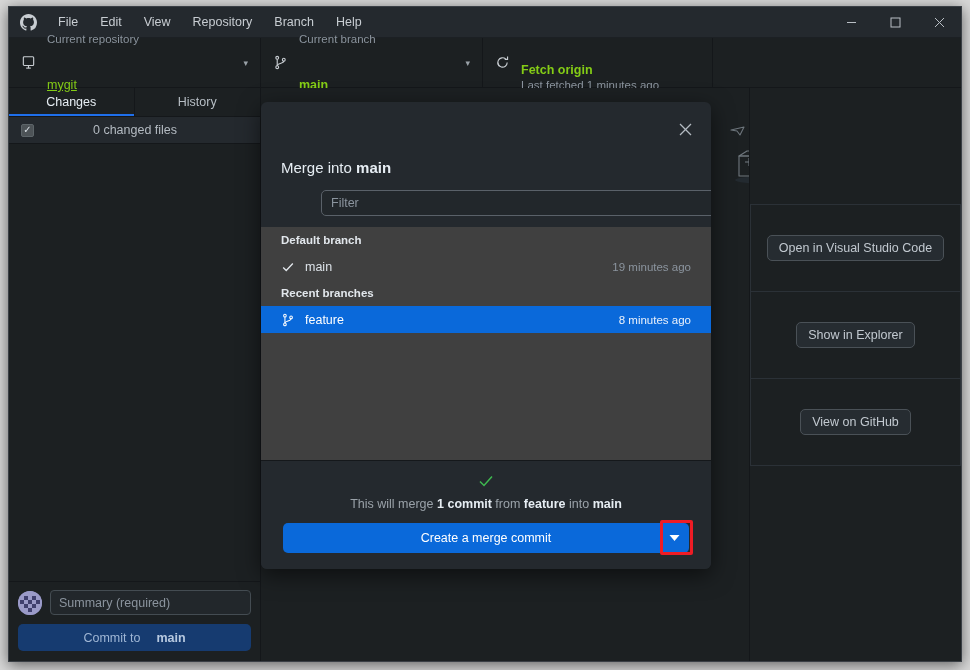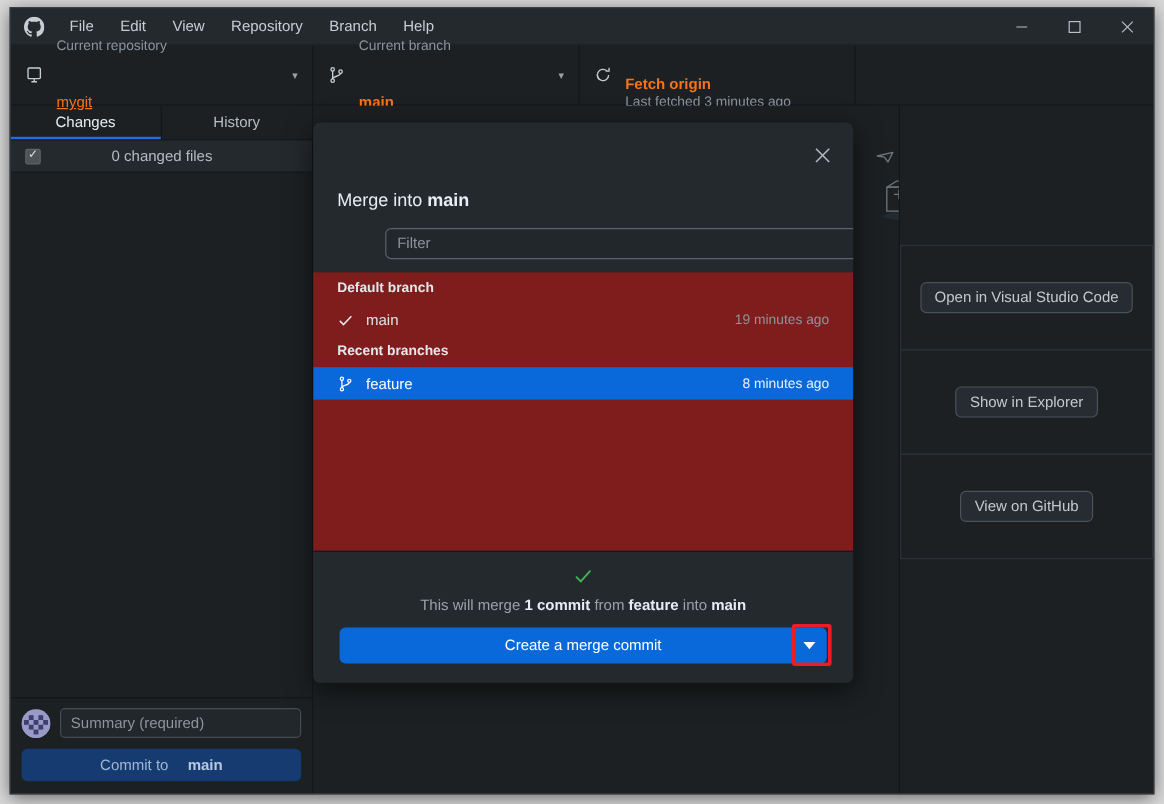--- a/index.html
+++ b/index.html
@@ -53,21 +53,21 @@
     border-right: 1px solid #14171a;
     padding: 0 12px; position: relative;
     cursor: default;
   }
   .tb-repo { width: 252px; }
   .tb-branch { width: 222px; }
   .tb-fetch { width: 230px; }
   .tb-icon { width: 26px; display:flex; align-items:center; color:#c8cdd2; flex:0 0 26px; }
   .tb-text { display:flex; flex-direction: column; justify-content:center; overflow:hidden; flex:1 1 auto; }
   .tb-label { font-size: 11.5px; color: #8b949e; line-height: 15px; white-space: nowrap; }
-  .tb-value { font-size: 12.5px; color: #f97316; font-weight: bold; line-height: 16px; white-space: nowrap; overflow:hidden; text-overflow: ellipsis; margin-top: 30px; }
+  .tb-value { font-size: 12.5px; color: #84cc16; font-weight: bold; line-height: 16px; white-space: nowrap; overflow:hidden; text-overflow: ellipsis; margin-top: 30px; }
   .tb-value.plain { font-weight: normal; text-decoration: underline; }
   .tb-caret { color: #9aa2a9; font-size: 9px; padding-left: 6px; }
   .tb-rest { flex: 1 1 auto; }
 
   
   .body { flex: 1 1 auto; display: flex; min-height: 0; }
 
   
   .sidebar {
     width: 252px; flex: 0 0 252px;
@@ -200,21 +200,21 @@
     font-size: 16px; line-height: 1;
   }
   .filter-wrap { padding: 14px 20px 11px 20px; }
   .filter-input {
     width: 100%; height: 26px;
     background: #22272b; border: 1px solid #5a6169; border-radius: 5px;
     color: #c9d1d9; font-size: 12.5px; padding: 0 9px;
     font-family: "Liberation Sans", sans-serif; outline: none; margin-left: 40px;
   }
   .filter-input::placeholder { color: #8b949e; }
-  .branch-list { flex: 1 1 auto; overflow: hidden; background: #7f1d1d; }
+  .branch-list { flex: 1 1 auto; overflow: hidden; background: #404040; }
   .group-head {
     font-size: 11.5px; font-weight: bold; color: #e2e7ec;
     padding: 4px 20px 4px 20px; line-height: 18px;
   }
   .branch-row {
     display: flex; align-items: center;
     height: 27px; padding: 0 20px;
     font-size: 12.5px; color: #dbe1e7;
   }
   .branch-row .ic { width: 24px; flex: 0 0 24px; display:flex; align-items:center; color:#c8cdd2;}
@@ -331,21 +331,21 @@
     <div class="tb-cell tb-fetch">
       <div class="tb-icon">
         <svg width="15" height="15" viewBox="0 0 16 16" fill="none" stroke="#c8cdd2" stroke-width="1.2">
           <path d="M13 8a5 5 0 1 1-1.6-3.7"></path>
           <polyline points="13.4,1.6 13.4,4.6 10.4,4.6"></polyline>
           <path d="M3 8a5 5 0 0 0 1.6 3.7"></path>
         </svg>
       </div>
       <div class="tb-text">
         <span class="tb-value">Fetch origin</span>
-        <span class="tb-label">Last fetched 3 minutes ago</span>
+        <span class="tb-label">Last fetched 1 minutes ago</span>
       </div>
     </div>
 
     <div class="tb-rest"></div>
   </div>
 
   <div class="body">
 
     <div class="sidebar">
       <div class="tabs">

